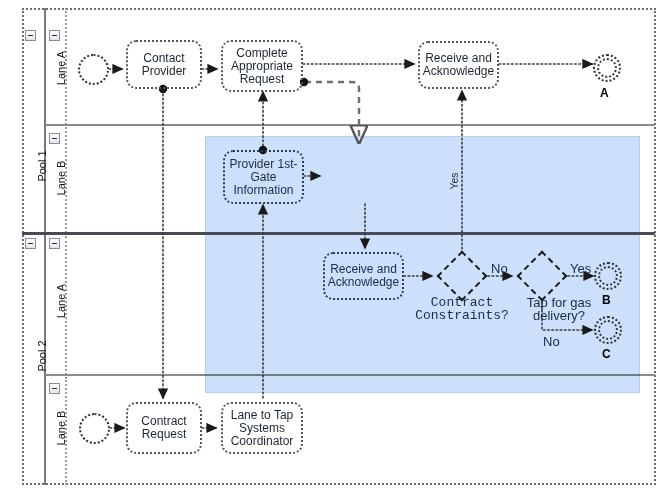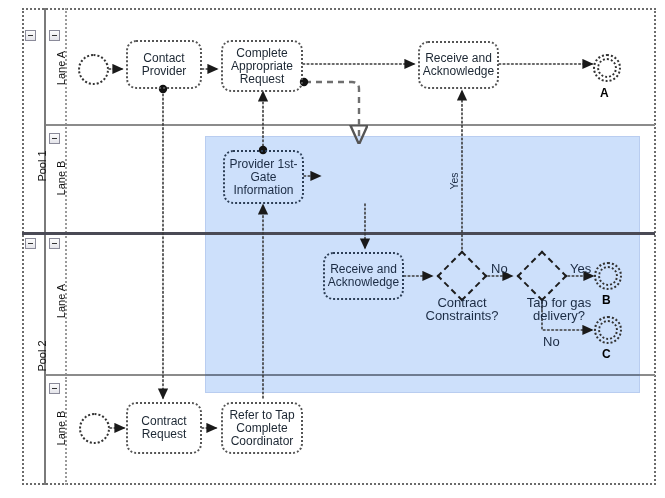--- a/index.html
+++ b/index.html
@@ -144,36 +144,36 @@
   <div class="lbl bold" style="left:600px;top:86px;">A</div>
 
   <div class="task onblue" style="left:223px;top:150px;width:81px;height:54px;">Provider 1st-Gate Information</div>
 
 
   <div class="vlbl" style="left:434px;top:175px;width:40px;text-align:center;">Yes</div>
 
   <div class="task onblue" style="left:323px;top:252px;width:81px;height:48px;">Receive and Acknowledge</div>
 
   <div class="gw" style="left:444px;top:258px;width:36px;height:36px;"></div>
-  <div class="lbl" style="left:405px;top:296px;width:114px;text-align:center;white-space:normal;line-height:13px;">Contract Constraints?</div>
+  <div class="lbl" style="left:405px;top:296px;width:114px;text-align:center;white-space:normal;line-height:13px;font-family:Liberation Mono, monospace;">Contract Constraints?</div>
 
   <div class="gw" style="left:524px;top:258px;width:36px;height:36px;"></div>
   <div class="lbl" style="left:487px;top:296px;width:112px;text-align:center;white-space:normal;line-height:13px;padding-left:16px;">Tap for gas delivery?</div>
 
   <div class="lbl" style="left:491px;top:261px;">No</div>
   <div class="lbl" style="left:570px;top:261px;">Yes</div>
   <div class="lbl" style="left:543px;top:334px;">No</div>
 
   <div class="event end" style="left:594px;top:262px;width:28px;height:28px;"></div>
   <div class="event end-inner" style="left:598px;top:266px;width:20px;height:20px;"></div>
   <div class="lbl bold" style="left:602px;top:293px;">B</div>
 
   <div class="event end" style="left:594px;top:316px;width:28px;height:28px;"></div>
   <div class="event end-inner" style="left:598px;top:320px;width:20px;height:20px;"></div>
   <div class="lbl bold" style="left:602px;top:347px;">C</div>
 
   <div class="event start" style="left:79px;top:413px;width:31px;height:31px;"></div>
 
   <div class="task" style="left:126px;top:402px;width:76px;height:52px;">Contract Request</div>
 
-  <div class="task" style="left:221px;top:402px;width:82px;height:52px;">Refer to Tap Complete Coordinator</div>
+  <div class="task" style="left:221px;top:402px;width:82px;height:52px;">Lane to Tap Systems Coordinator</div>
 
 </div>
 
 </body></html>

